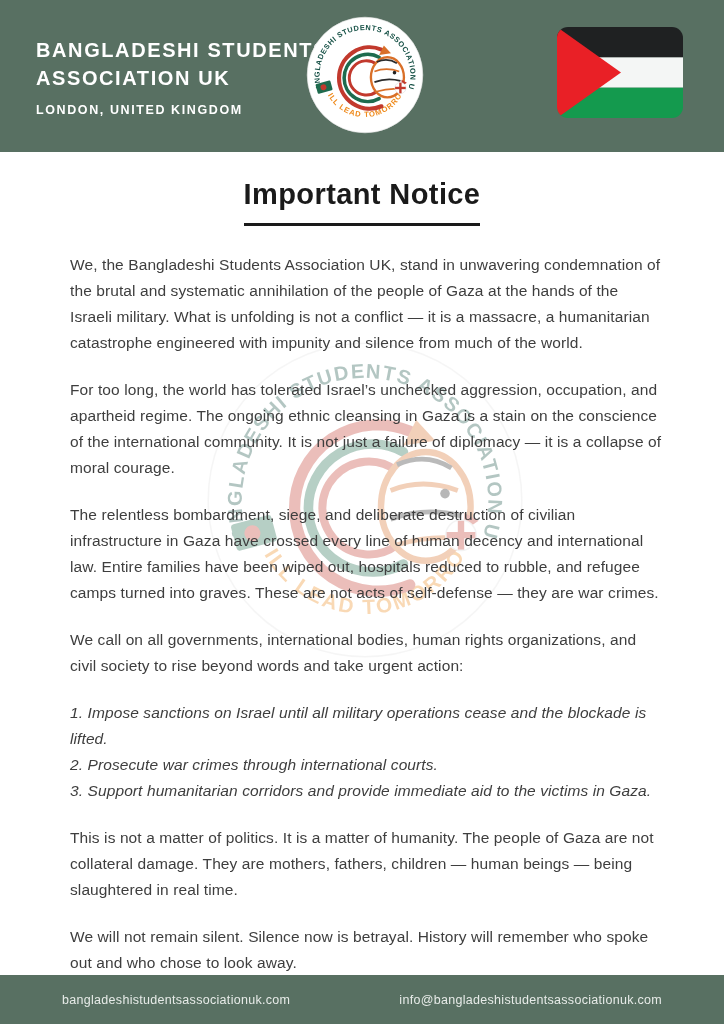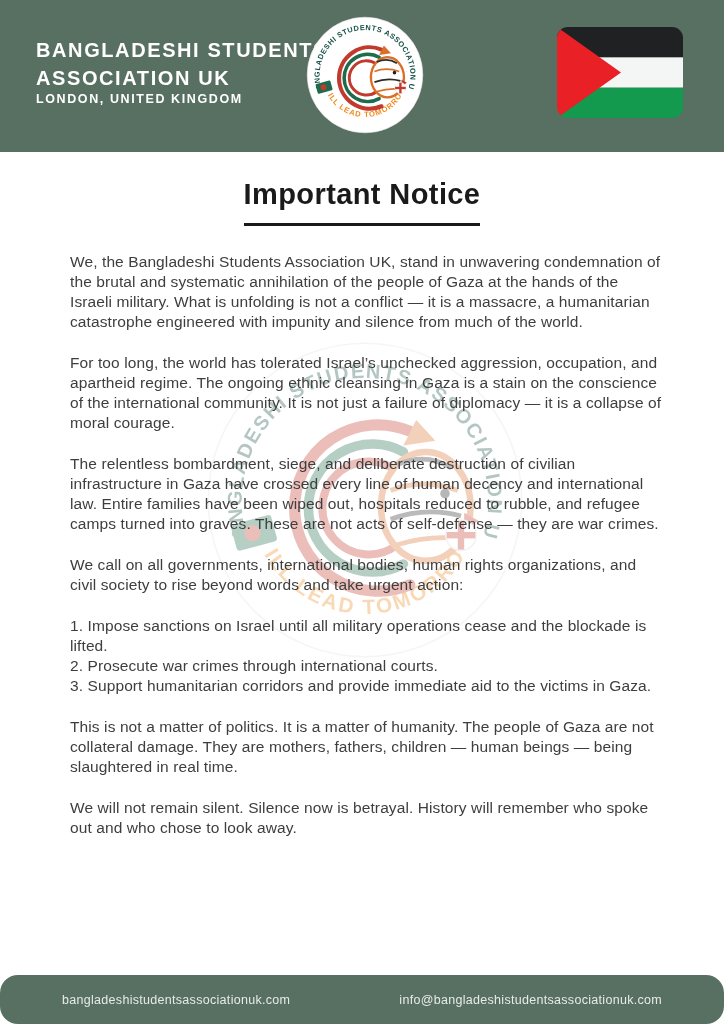--- a/index.html
+++ b/index.html
@@ -8,21 +8,21 @@
     font-family:"Liberation Sans", sans-serif; overflow:hidden;
   }
 
   
   .header {
     position:absolute; top:0; left:0; width:724px; height:152px;
     background:var(--header-green,#587062);
   }
   .org-block { position:absolute; left:36px; top:36px; color:#ffffff; }
   .org-name { font-size:20px; font-weight:700; letter-spacing:1.6px; line-height:28px; }
-  .org-loc  { font-size:12.5px; font-weight:700; letter-spacing:1.6px; margin-top:0; }
+  .org-loc  { font-size:12.5px; font-weight:700; letter-spacing:1.6px; margin-top:11px; }
   .logo-badge { position:absolute; left:306px; top:16px; width:118px; height:118px; }
   .logo-badge svg { display:block; width:118px; height:118px; }
   .flag { position:absolute; left:557px; top:27px; width:126px; height:91px; }
   .flag svg { display:block; width:126px; height:91px; }
 
   
   .main { position:absolute; top:152px; left:0; width:724px; height:823px; }
   .watermark {
     position:absolute; left:205px; top:188px; width:320px; height:320px;
     opacity:0.32; pointer-events:none;
@@ -30,33 +30,33 @@
   .watermark svg { display:block; width:320px; height:320px; }
   .title {
     margin:26px 0 0; text-align:center;
     font-size:29px; font-weight:800; letter-spacing:0.4px;
     color:var(--title-text,#1a1a1a);
   }
   .title-rule { width:236px; height:3px; background:var(--title-text,#1a1a1a); margin:12px auto 0; }
   .content {
     position:relative; margin:26px 62px 0 70px;
     color:var(--body-text,#3e3e3e);
-    font-size:15.5px; line-height:20px; letter-spacing:0.1px;
+    font-size:15.5px; line-height:26px; letter-spacing:0.1px;
   }
   .content p { margin:0 0 21px; }
-  .demands { margin:0 0 21px; }
+  .demands { margin:0 0 21px;font-style:italic; }
   .demands p { margin:0; }
 
   
   .footer {
     position:absolute; bottom:0; left:0; width:724px; height:49px;
     background:var(--footer-green,#587062);
     display:flex; align-items:center; justify-content:space-between;
     padding:0 62px; box-sizing:border-box;
-    color:#e7ebe8; font-size:12.5px; letter-spacing:0.3px;border-radius:18px;
+    color:#e7ebe8; font-size:12.5px; letter-spacing:0.3px;
   }
 </style>
 </head>
 <body>
 
 <svg width="0" height="0" style="position:absolute" aria-hidden="true">
   <defs>
     <g id="logo-art">
       <circle cx="100" cy="100" r="98" fill="#ffffff" stroke="#e3e3e3" stroke-width="1"></circle>
       <path id="bsa-arc-top" d="M 28 128 A 77 77 0 1 1 172 128" fill="none"></path>

